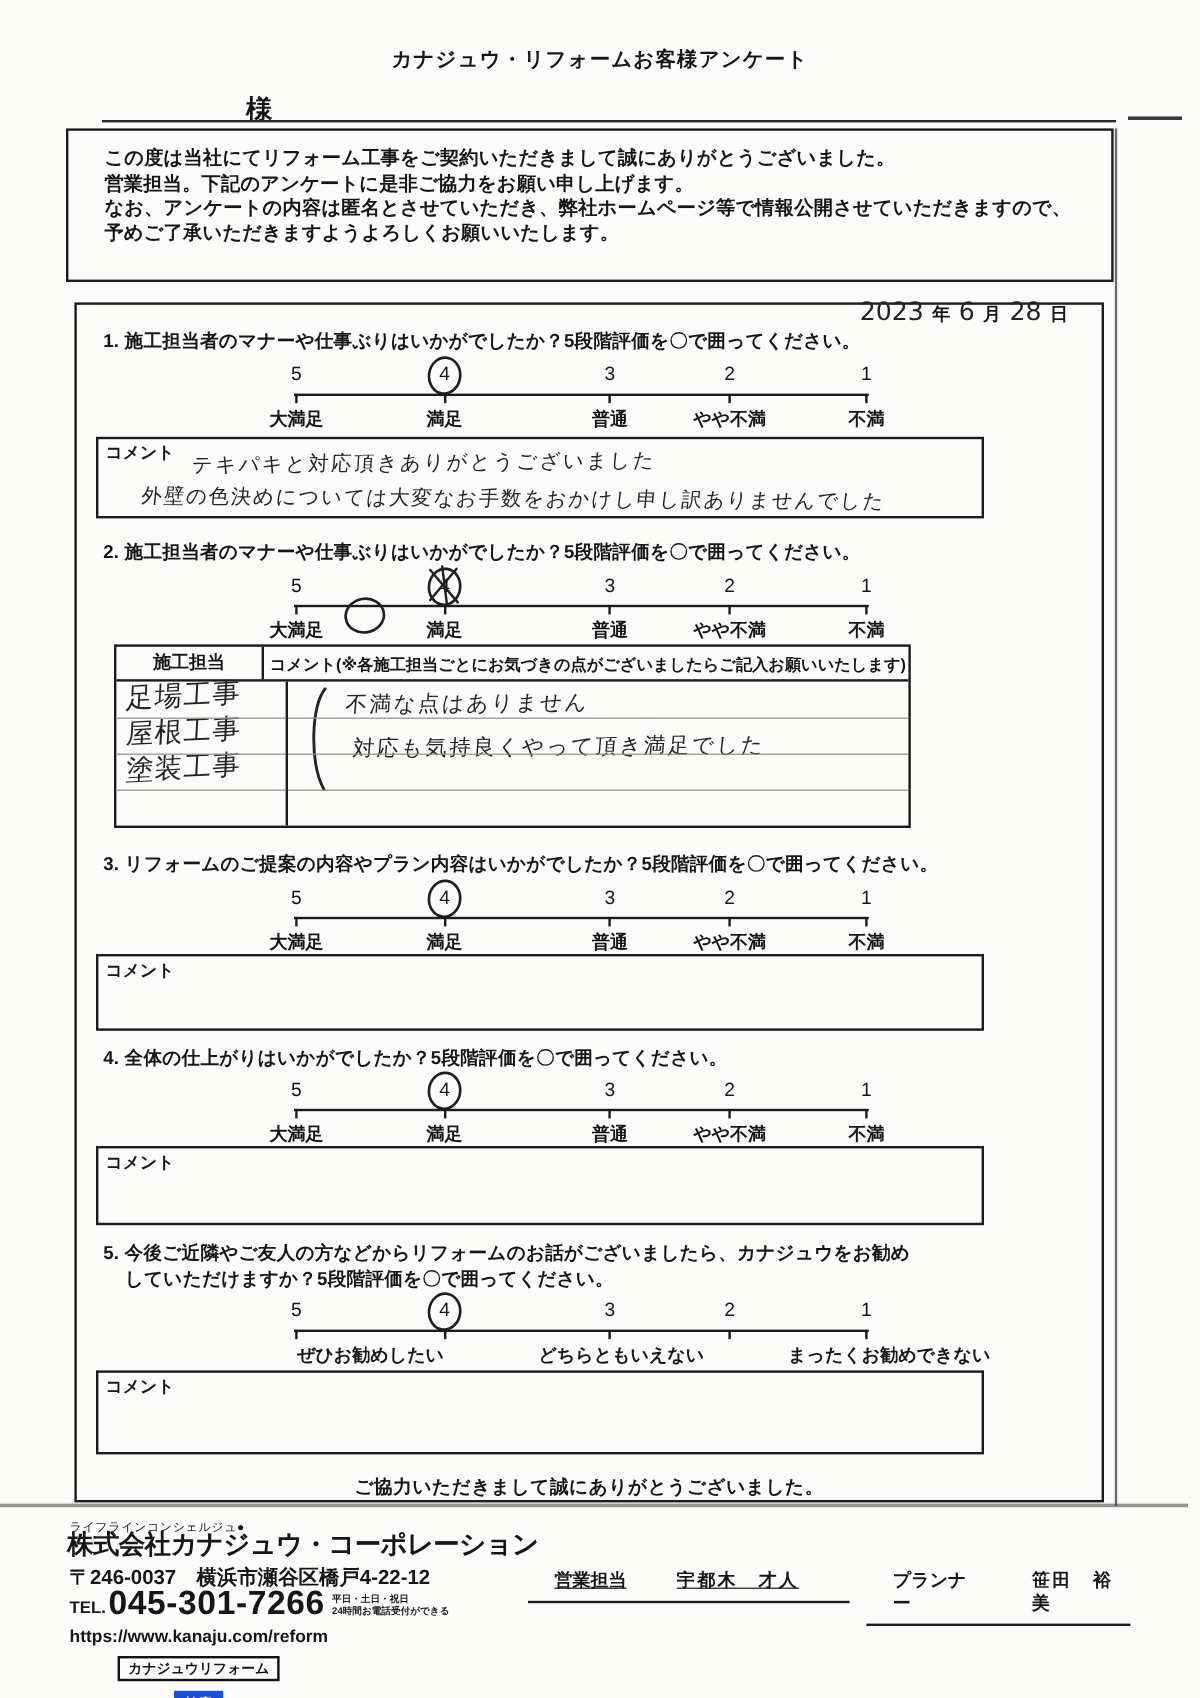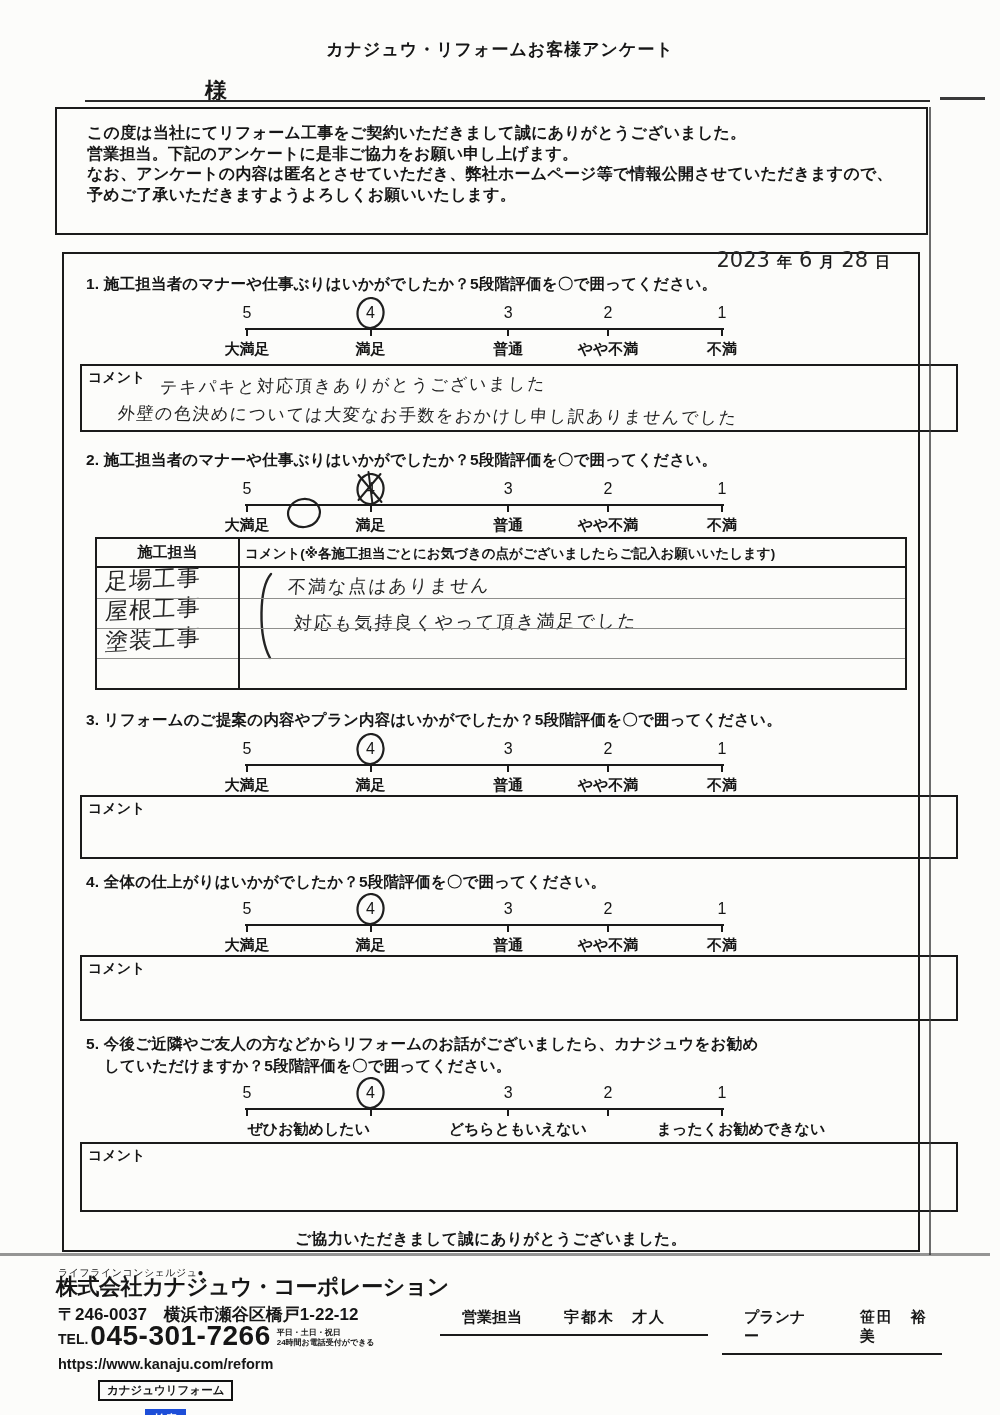--- a/index.html
+++ b/index.html
@@ -21,28 +21,28 @@
   .date-num{font-size:21px;}
   .q-text{left:22px;font-size:15.5px;font-weight:600;letter-spacing:0.2px;white-space:nowrap;}
   
   .scale{position:absolute;left:183px;width:475px;height:58px;}
   .sc-num{position:absolute;top:0;transform:translateX(-50%);font-size:16px;font-weight:500;}
   .sc-line{position:absolute;top:24px;left:-2px;width:479px;border-top:2px solid #1a1a1a;}
   .sc-tick{position:absolute;top:25px;width:2px;height:7px;background:#1a1a1a;transform:translateX(-50%);}
   .sc-label{position:absolute;top:36px;transform:translateX(-50%);font-size:15px;font-weight:600;white-space:nowrap;}
   .sc-svg{position:absolute;left:0;top:0;width:475px;height:58px;overflow:visible;}
   
-  .comment-box{left:16px;width:878px;border:2px solid #1b1b1b;box-sizing:border-box;}
+  .comment-box{left:16px;width:740px;border:2px solid #1b1b1b;box-sizing:border-box;}
   .comment-label{position:absolute;top:3px;left:6px;font-size:14px;font-weight:600;}
   
   .hw{font-family:"DejaVu Sans",sans-serif;color:#242424;white-space:nowrap;position:absolute;}
   .cmt-l1{left:78px;top:8px;font-size:17px;letter-spacing:2px;transform:rotate(-0.6deg) skewX(-4deg);}
   .cmt-l2{left:36px;top:38px;font-size:17px;letter-spacing:1.5px;transform:rotate(0.4deg) skewX(-5deg);}
   
-  .ct{left:31px;width:812px;border:2px solid #1b1b1b;box-sizing:border-box;}
+  .ct{left:31px;width:664px;border:2px solid #1b1b1b;box-sizing:border-box;}
   .ct-header{display:flex;border-bottom:2px solid #1b1b1b;height:29px;box-sizing:border-box;}
   .ct-h1{width:143px;border-right:2px solid #1b1b1b;text-align:center;font-weight:600;font-size:15px;padding-top:4px;box-sizing:border-box;}
   .ct-h2{flex:1;font-size:13.5px;font-weight:600;padding:6px 2px 0 5px;white-space:nowrap;overflow:visible;}
   .ct-body{position:relative;display:flex;height:120px;}
   .ct-c1{width:143px;border-right:2px solid #1b1b1b;position:relative;box-sizing:border-box;}
   .ct-c2{flex:1;position:relative;}
   .rline{position:absolute;left:0;right:0;height:1px;background:#8f8f8c;}
   .ctw{font-size:23px;letter-spacing:1px;transform:rotate(-3deg) skewX(-6deg);left:8px;}
   .ctw1{top:-4px;} .ctw2{top:26px;} .ctw3{top:56px;}
   .ctc{font-size:18px;letter-spacing:2px;transform:rotate(-0.5deg) skewX(-5deg);}
@@ -60,21 +60,21 @@
   .f-telrow{top:1322px;left:58px;display:flex;align-items:flex-end;gap:2px;}
   .f-tel-label{font-size:14px;font-weight:600;padding-bottom:3px;}
   .f-tel{font-size:28px;font-weight:800;letter-spacing:0.5px;line-height:1;}
   .f-telnote{display:flex;flex-direction:column;justify-content:flex-end;margin-left:4px;padding-bottom:2px;}
   .f-telnote span{font-size:8px;font-weight:700;line-height:10px;white-space:nowrap;}
   .f-urlrow{top:1356px;left:58px;display:flex;align-items:center;gap:8px;flex-direction:column;}
   .f-url{font-size:14.5px;font-weight:700;}
   .f-kw{border:2px solid #111;font-size:11.5px;font-weight:700;padding:1px 7px;white-space:nowrap;}
   .f-btn{background:#1d4ed8;color:#fff;font-size:11.5px;font-weight:700;padding:3px 9px;white-space:nowrap;}
   .sig{display:flex;align-items:baseline;border-bottom:2px solid #1b1b1b;padding-bottom:7px;}
-  .sig-sales{top:1308px;left:440px;width:268px;}
+  .sig-sales{top:1308px;left:440px;width:268px;text-decoration:underline;}
   .sig-planner{top:1308px;left:722px;width:220px;}
   .sig-label{font-size:15px;font-weight:700;margin-left:22px;}
   .sig-name{font-size:15px;font-weight:700;margin-left:42px;letter-spacing:2px;}
 </style>
 </head>
 <body>
 
 <div class="page">
 
   <div class="abs title">カナジュウ・リフォームお客様アンケート</div>
@@ -276,21 +276,21 @@
     </div>
 
     <div class="abs closing">ご協力いただきまして誠にありがとうございました。</div>
   </div>
 
   <div class="abs scan-v"></div>
   <div class="abs scan-h-bottom"></div>
 
   <div class="abs f-tagline">ライフラインコンシェルジュ●</div>
   <div class="abs f-company">株式会社カナジュウ・コーポレーション</div>
-  <div class="abs f-address">〒246-0037　横浜市瀬谷区橋戸1-22-12</div>
+  <div class="abs f-address">〒246-0037　横浜市瀬谷区橋戸4-22-12</div>
   <div class="abs f-telrow">
     <span class="f-tel-label">TEL.</span>
     <span class="f-tel">045-301-7266</span>
     <span class="f-telnote">
       <span>平日・土日・祝日</span>
       <span>24時間お電話受付ができる</span>
     </span>
   </div>
   <div class="abs f-urlrow">
     <span class="f-url">https://www.kanaju.com/reform</span>

